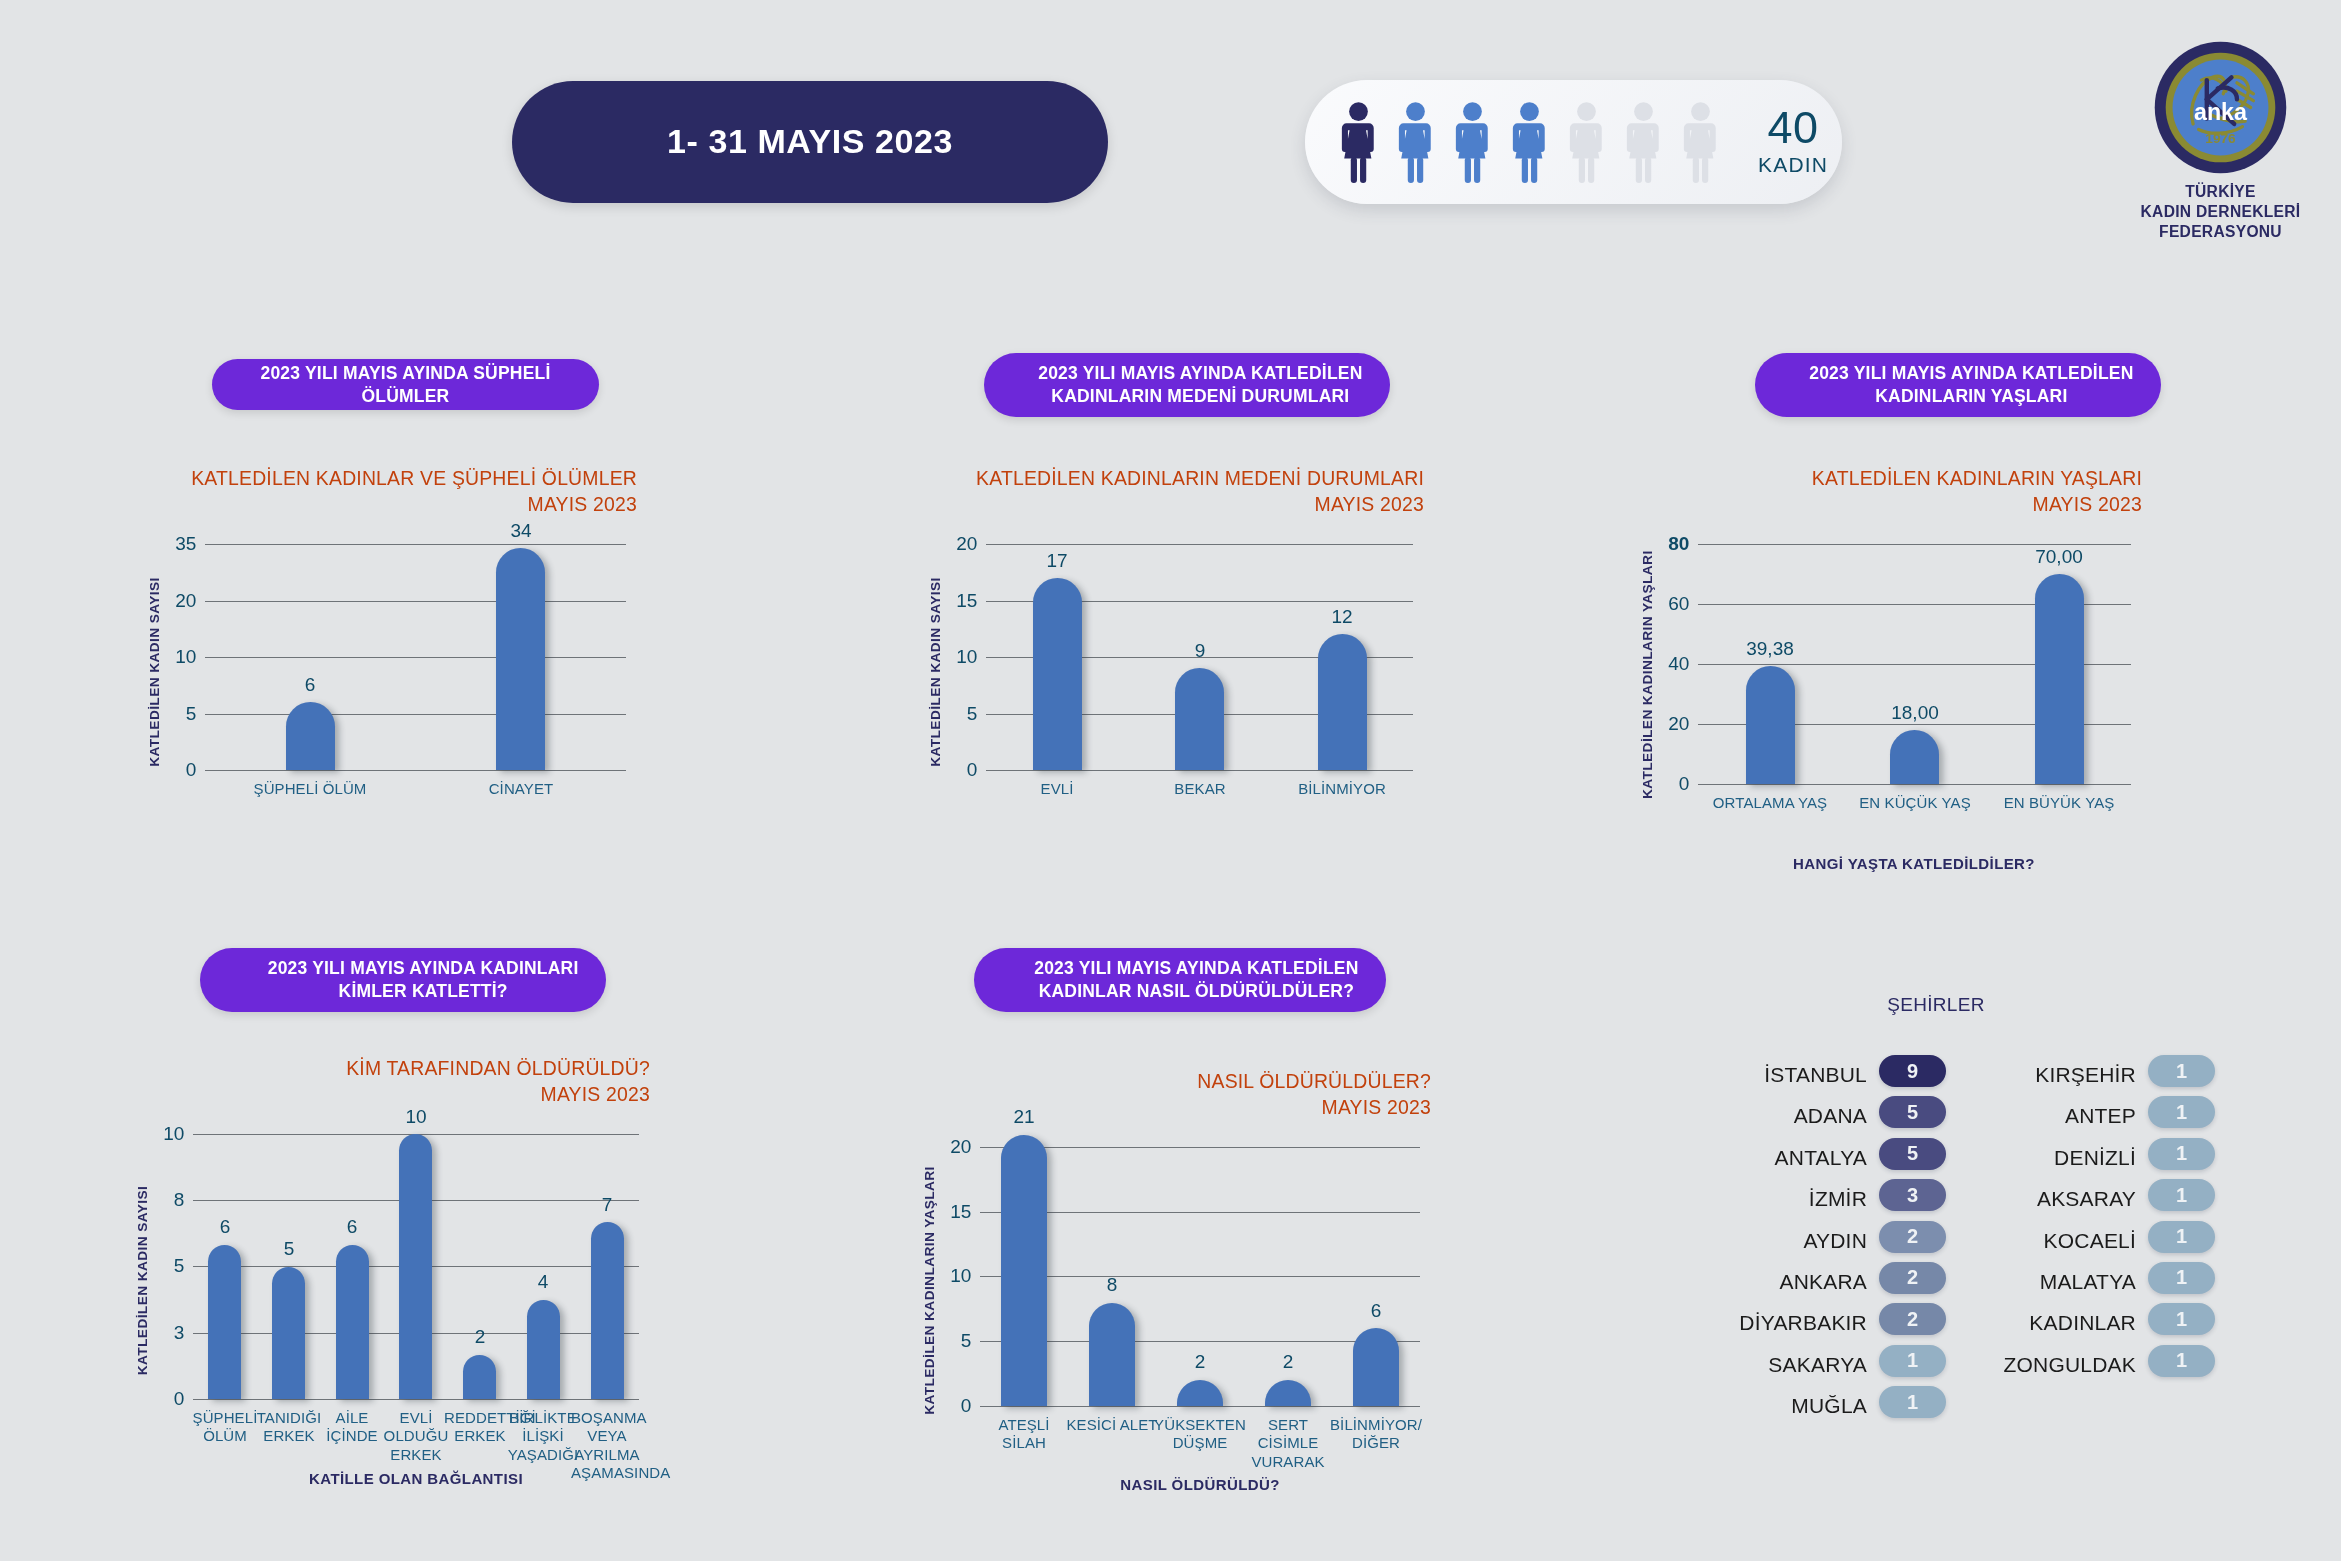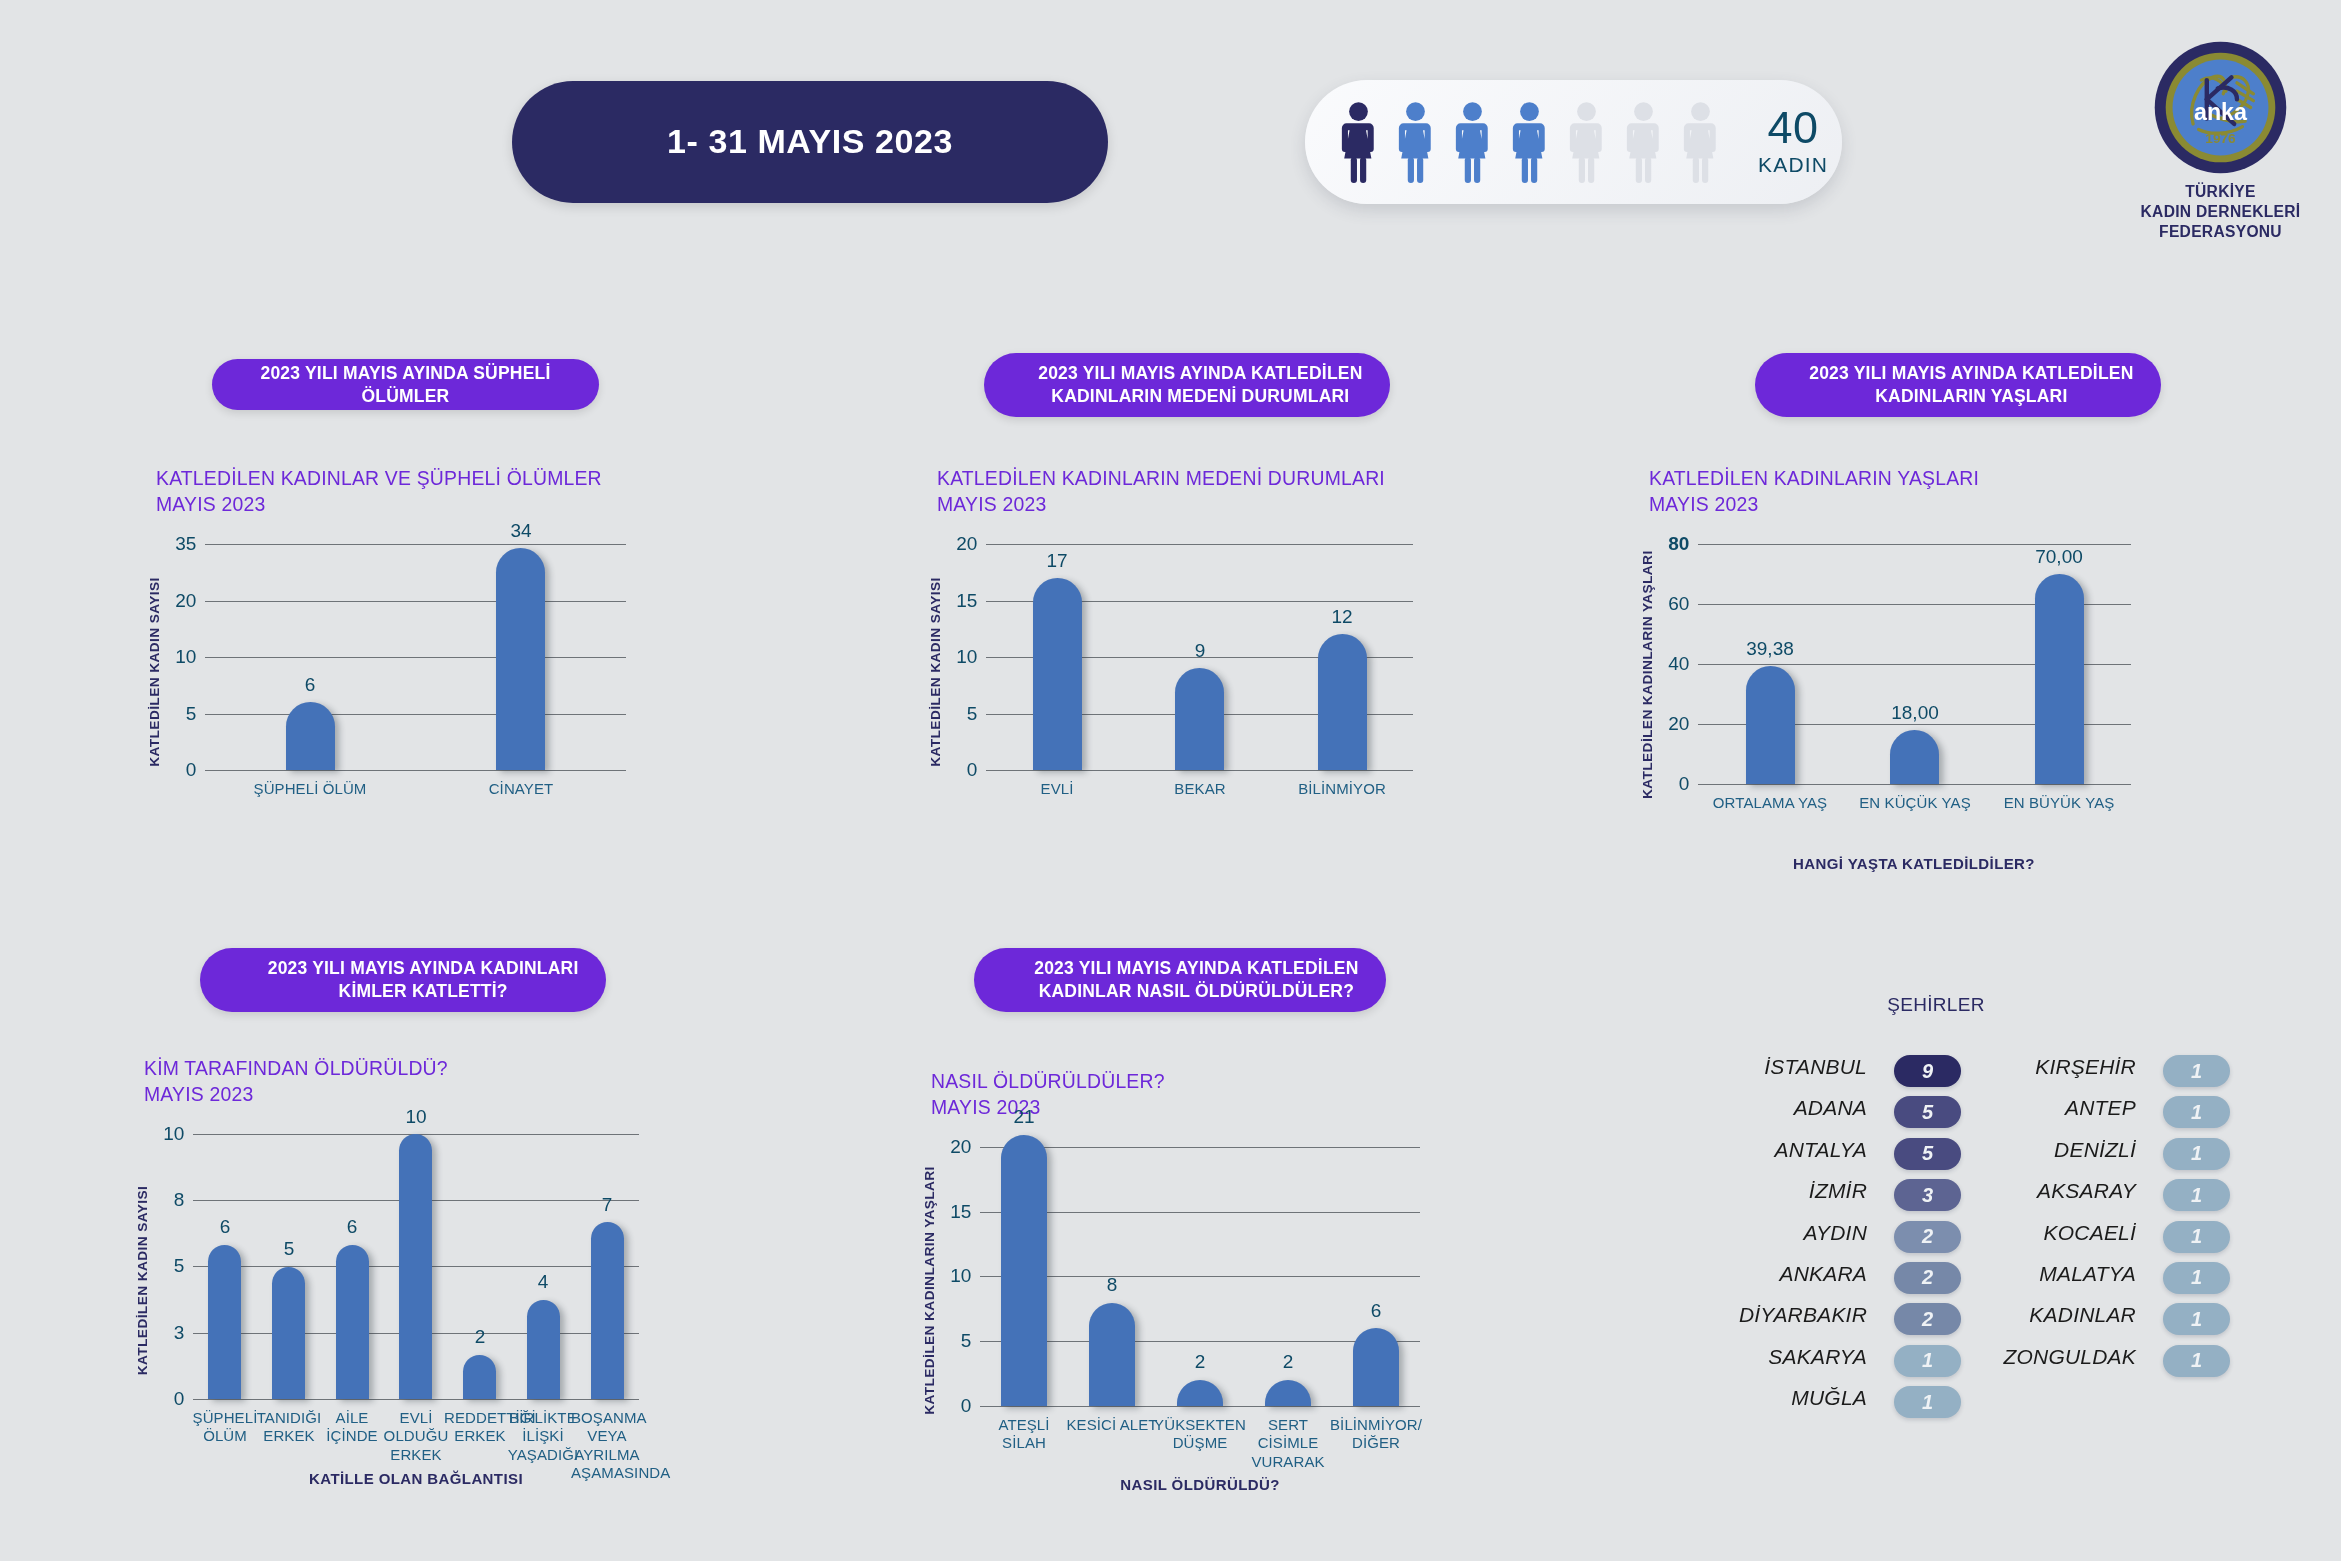--- a/index.html
+++ b/index.html
@@ -61,21 +61,21 @@
     box-shadow: 0 3.1px 8.7px rgba(0,0,0,.12);
   }
   .sec-pill span {
     color: #fff; font-weight: bold; font-size: 17.5px;
     line-height: 1.3; text-align: center; letter-spacing: 0.2px;
   }
 
   
   .chart { position: absolute; }
   .chart-title {
-    color: #6d28d9; font-size: 19.4px; text-align: left;
+    color: #c2410c; font-size: 19.4px; text-align: right;
     line-height: 1.35; letter-spacing: 0.2px;
   }
   .plot { position: relative; }
   .gridline {
     position: absolute; height: 1.2px; background: #6E7378; left: 0; right: 0;
   }
   .gridline.axis { background: #6E7378; }
   .ytick {
     position: absolute; right: calc(100% + 8.7px);
     color: #0E4A66; font-size: 19px; transform: translateY(-50%);
@@ -107,21 +107,21 @@
     transform: translateX(-50%); white-space: nowrap;
   }
 
   
   .cities-title {
     position: absolute; left: 1936px; top: 994px;
     color: #2B2A63; font-size: 19px; letter-spacing: 0.3px;
     transform: translateX(-50%);
   }
   .city-col { position: absolute; display: flex; flex-direction: column; gap: 9.4px; }
-  .city-row { display: flex; align-items: flex-start; gap: 27px; font-style: italic; }
+  .city-row { display: flex; align-items: flex-end; gap: 12px; }
   .city-name {
     color: #1B1B1B; font-size: 21px; text-align: right;
     width: 187px; letter-spacing: 0.2px;
   }
   .city-pill {
     width: 67px; height: 32px; border-radius: 16px;
     display: flex; align-items: center; justify-content: center;
     color: #EFF2F5; font-size: 20px; font-weight: bold;
     box-shadow: 0 1.9px 4.4px rgba(40,50,70,.18);
   }

